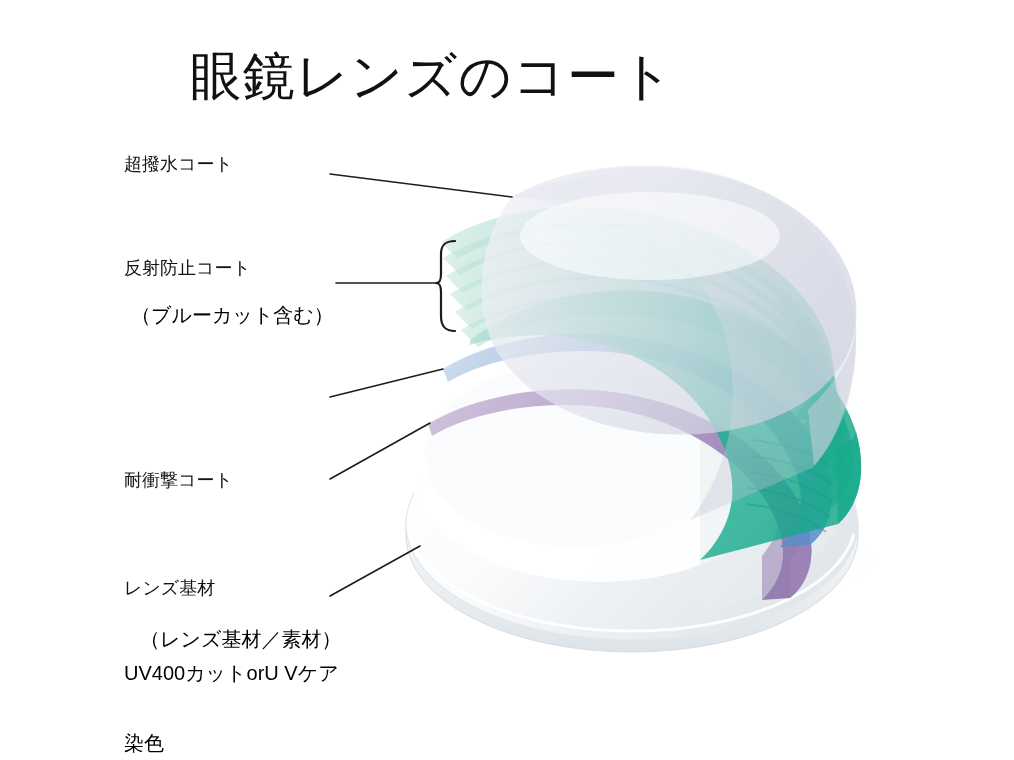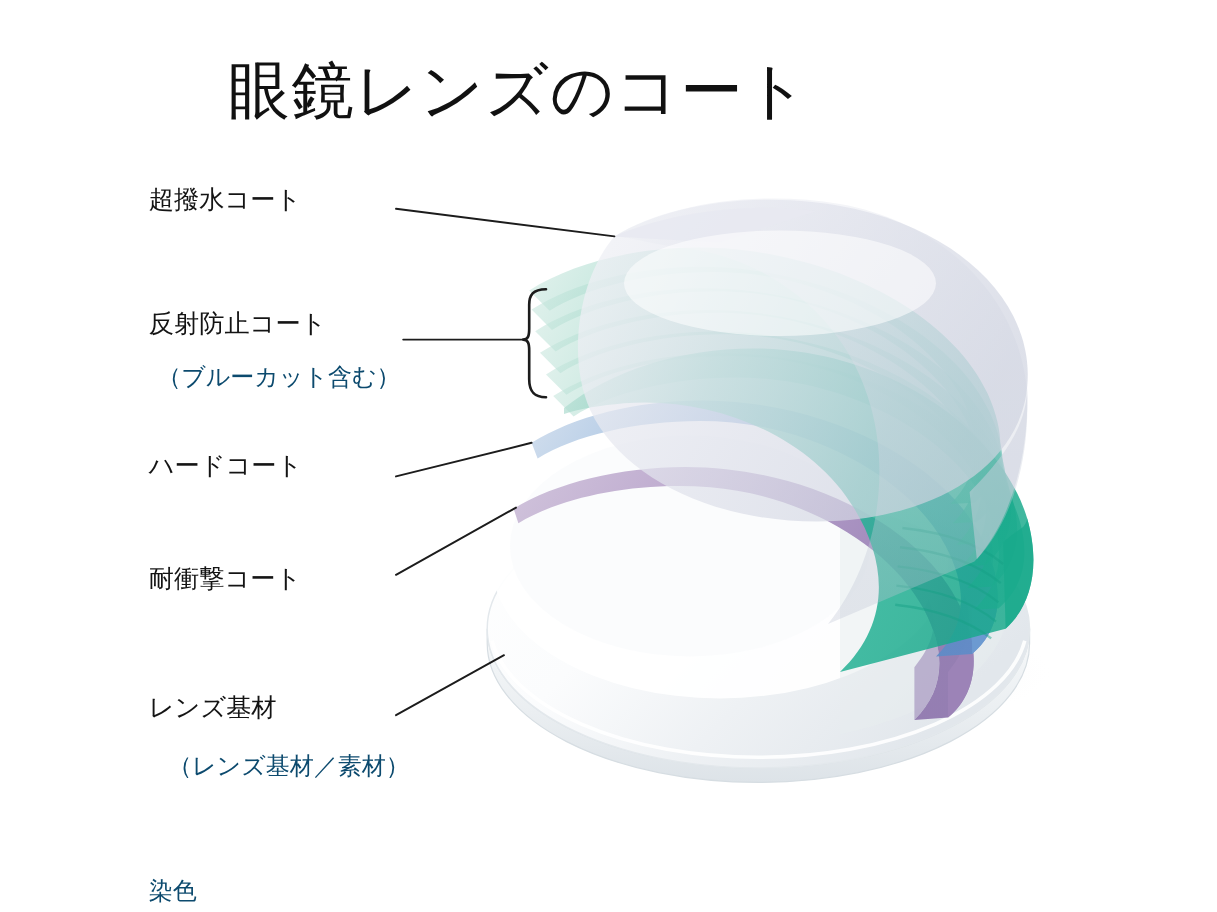--- a/index.html
+++ b/index.html
@@ -28,33 +28,33 @@
     font-weight: 400;
     letter-spacing: 1px;
     line-height: 1.1;
     color: #111111;
     white-space: nowrap;
   }
 
   
   .label-main {
     position: absolute;
-    font-size: 21px;
+    font-size: 18px;
     font-weight: 400;
     line-height: 1.2;
     white-space: nowrap;
     color: #141414;
   }
   .label-sub {
     position: absolute;
     font-size: 20px;
     font-weight: 400;
     line-height: 1.25;
     white-space: nowrap;
-    color: #0c4a6e;
+    color: #000000;
   }
 
   #lbl-superhydro   { left: 124px; top: 154px; }
   #lbl-antireflect  { left: 124px; top: 258px; }
   #lbl-bluecut      { left: 131px; top: 303px; }
   #lbl-hardcoat     { left: 124px; top: 376px; }
   #lbl-impact       { left: 124px; top: 470px; }
   #lbl-base         { left: 124px; top: 578px; }
   #lbl-optical      { left: 140px; top: 627px; }
   #lbl-uv           { left: 124px; top: 661px; }
@@ -264,24 +264,24 @@
              L 441 316
              C 441 325 444 331 455 331" fill="none" stroke="#1c1c1c" stroke-width="2.2" stroke-linecap="round" stroke-linejoin="round"></path>
   </svg>
 
   <div class="label-main" id="lbl-superhydro">超撥水コート</div>
 
   <div class="label-main" id="lbl-antireflect">反射防止コート</div>
 
   <div class="label-sub" id="lbl-bluecut">（ブルーカット含む）</div>
 
-  <div class="label-main" id="lbl-hardcoat">ハードコート</div>
 
   <div class="label-main" id="lbl-base">レンズ基材</div>
 
   <div class="label-main" id="lbl-impact">耐衝撃コート</div>
 
   <div class="label-sub" id="lbl-optical">（レンズ基材／素材）</div>
 
+  <div class="label-sub" id="lbl-uv">UV400カットorU Vケア</div>
 
   <div class="label-sub" id="lbl-tint">染色</div>
 
 </div>
 
 </body></html>

